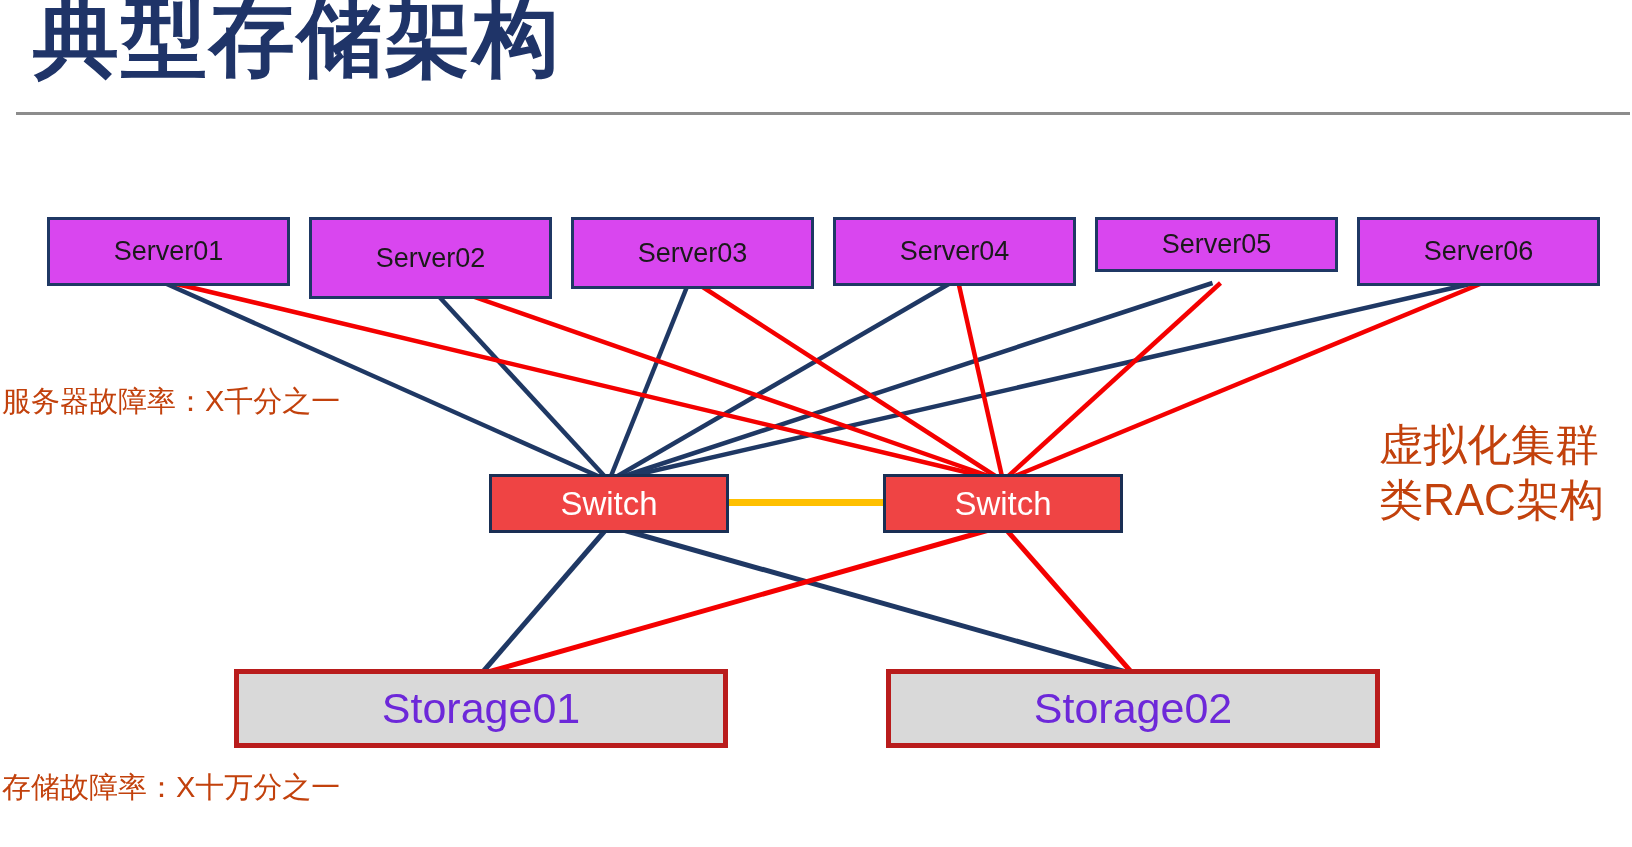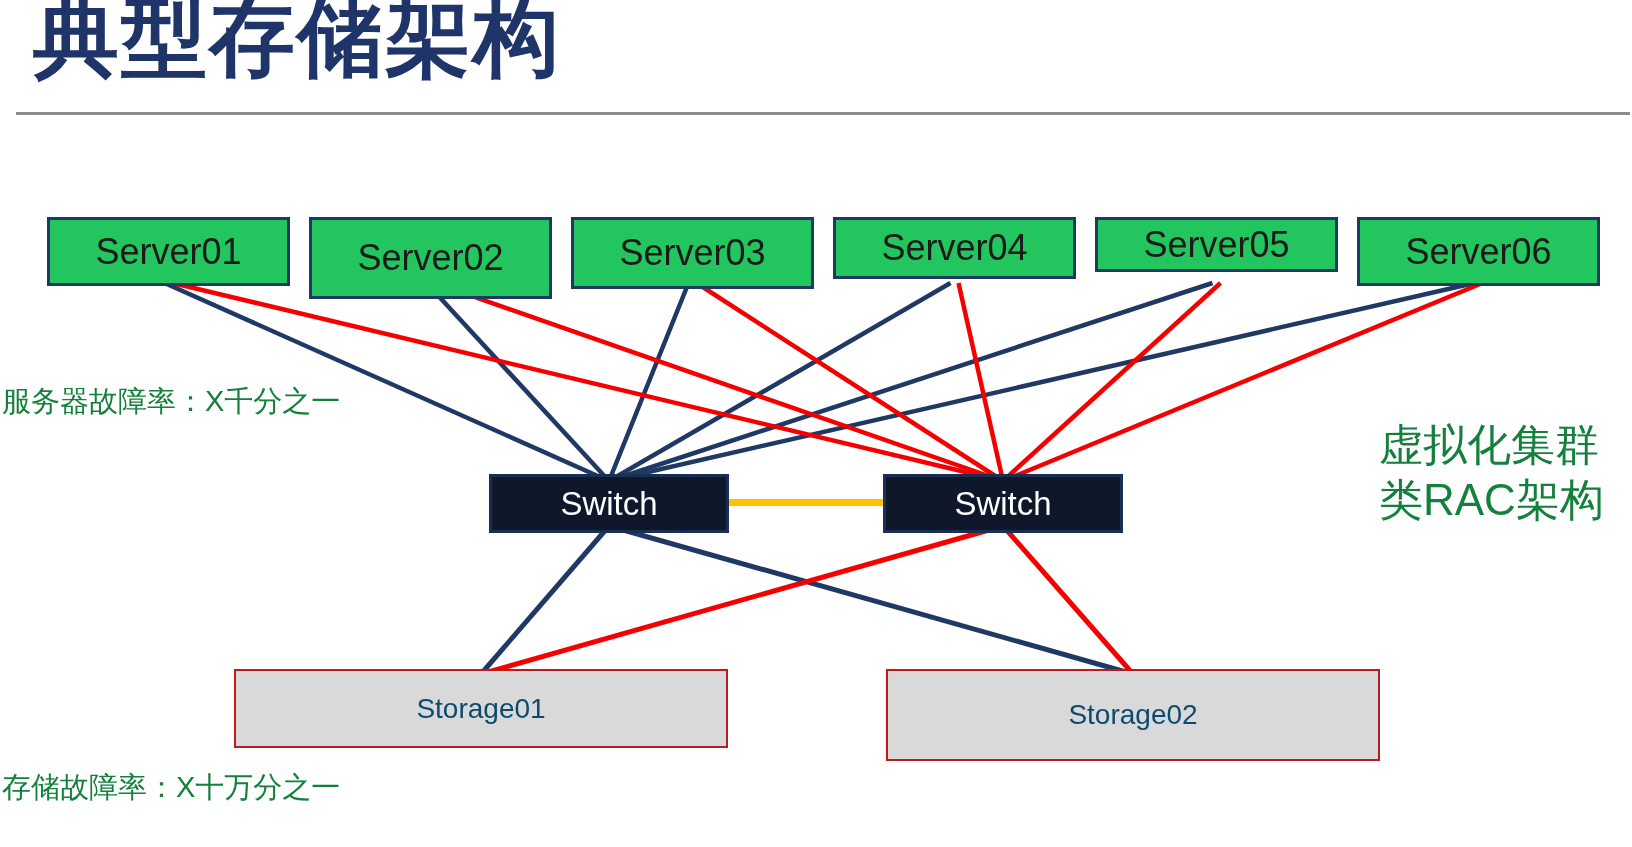--- a/index.html
+++ b/index.html
@@ -19,25 +19,25 @@
     background: #8c8c8c;
   }
 
   #wires { position: absolute; left: 0; top: 0; width: 1632px; height: 847px; }
 
   .box {
     position: absolute; box-sizing: border-box;
     display: flex; align-items: center; justify-content: center;
     white-space: nowrap;
   }
-  .server-box  { background: #22c55e; border: 3px solid #1f3864; font-size: 36px; color: #1a1a1a; }
-  .switch-box  { background: #0f172a; border: 3px solid #1a2f54; font-size: 33px; color: #ffffff; }
-  .storage-box { background: #d9d9d9; border: 2px solid #b91c1c; font-size: 28px; color: #0c4a6e; }
+  .server-box  { background: #d946ef; border: 3px solid #1f3864; font-size: 27px; color: #1a1a1a; }
+  .switch-box  { background: #ef4444; border: 3px solid #1a2f54; font-size: 33px; color: #ffffff; }
+  .storage-box { background: #d9d9d9; border: 5px solid #b91c1c; font-size: 43px; color: #6d28d9; }
 
-  .note { position: absolute; color: #15803d; white-space: nowrap; }
+  .note { position: absolute; color: #c2410c; white-space: nowrap; }
   .note-server-failure  { left: 2px;  top: 382px; font-size: 29px; }
   .note-storage-failure { left: 2px;  top: 768px; font-size: 29px; }
   .note-architecture    { left: 1336px; top: 417px; font-size: 44px; line-height: 55px; margin-left: 43px; }
 </style>
 </head>
 <body>
 
 <div class="stage">
   <h1 class="page-title">典型存储架构</h1>
   <div class="title-rule"></div>
@@ -65,39 +65,39 @@
   <div id="nodes">
       <div class="box server-box" style="left: 47px; top: 217px; width: 243px; height: 69px;">
         <span>Server01</span>
       </div>
       <div class="box server-box" style="left: 309px; top: 217px; width: 243px; height: 82px;">
         <span>Server02</span>
       </div>
       <div class="box server-box" style="left: 571px; top: 217px; width: 243px; height: 72px;">
         <span>Server03</span>
       </div>
-      <div class="box server-box" style="left: 833px; top: 217px; width: 243px; height: 62px;">
+      <div class="box server-box" style="left: 833px; top: 217px; width: 243px; height: 69px;">
         <span>Server04</span>
       </div>
       <div class="box server-box" style="left: 1095px; top: 217px; width: 243px; height: 55px; text-align: right;">
         <span>Server05</span>
       </div>
       <div class="box server-box" style="left: 1357px; top: 217px; width: 243px; height: 69px;">
         <span>Server06</span>
       </div>
       <div class="box switch-box" style="left: 489px; top: 474px; width: 240px; height: 59px;">
         <span>Switch</span>
       </div>
       <div class="box switch-box" style="left: 883px; top: 474px; width: 240px; height: 59px;">
         <span>Switch</span>
       </div>
       <div class="box storage-box" style="left: 234px; top: 669px; width: 494px; height: 79px;">
         <span>Storage01</span>
       </div>
-      <div class="box storage-box" style="left: 886px; top: 669px; width: 494px; height: 92px;">
+      <div class="box storage-box" style="left: 886px; top: 669px; width: 494px; height: 79px;">
         <span>Storage02</span>
       </div>
     </div>
 
   <div class="note note-server-failure">服务器故障率：X千分之一</div>
   <div class="note note-storage-failure">存储故障率：X十万分之一</div>
   <div class="note note-architecture">
     <div>虚拟化集群</div>
     <div>类RAC架构</div>
   </div>

